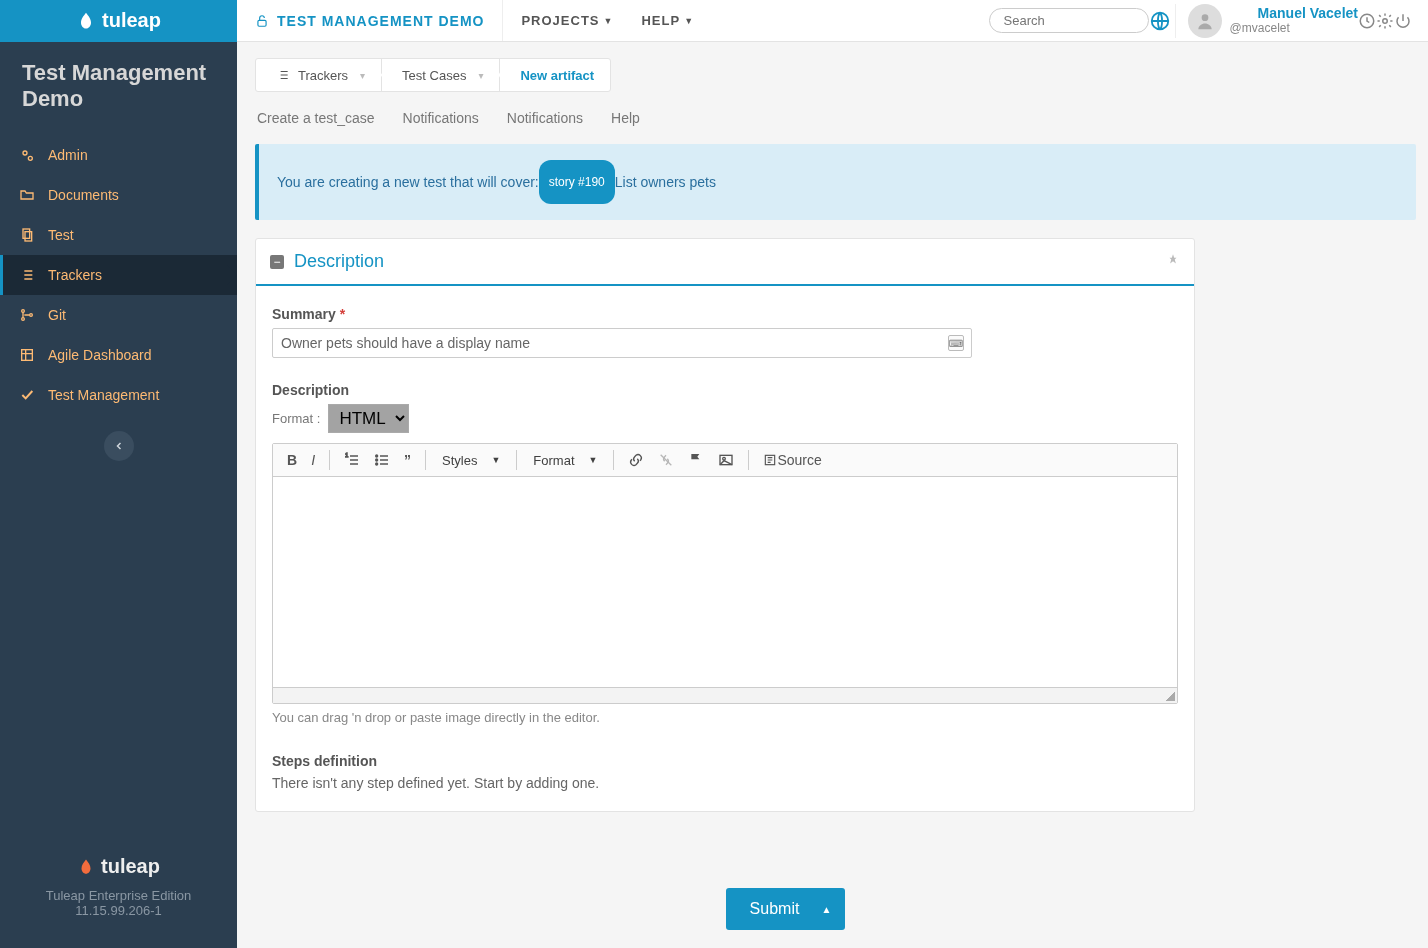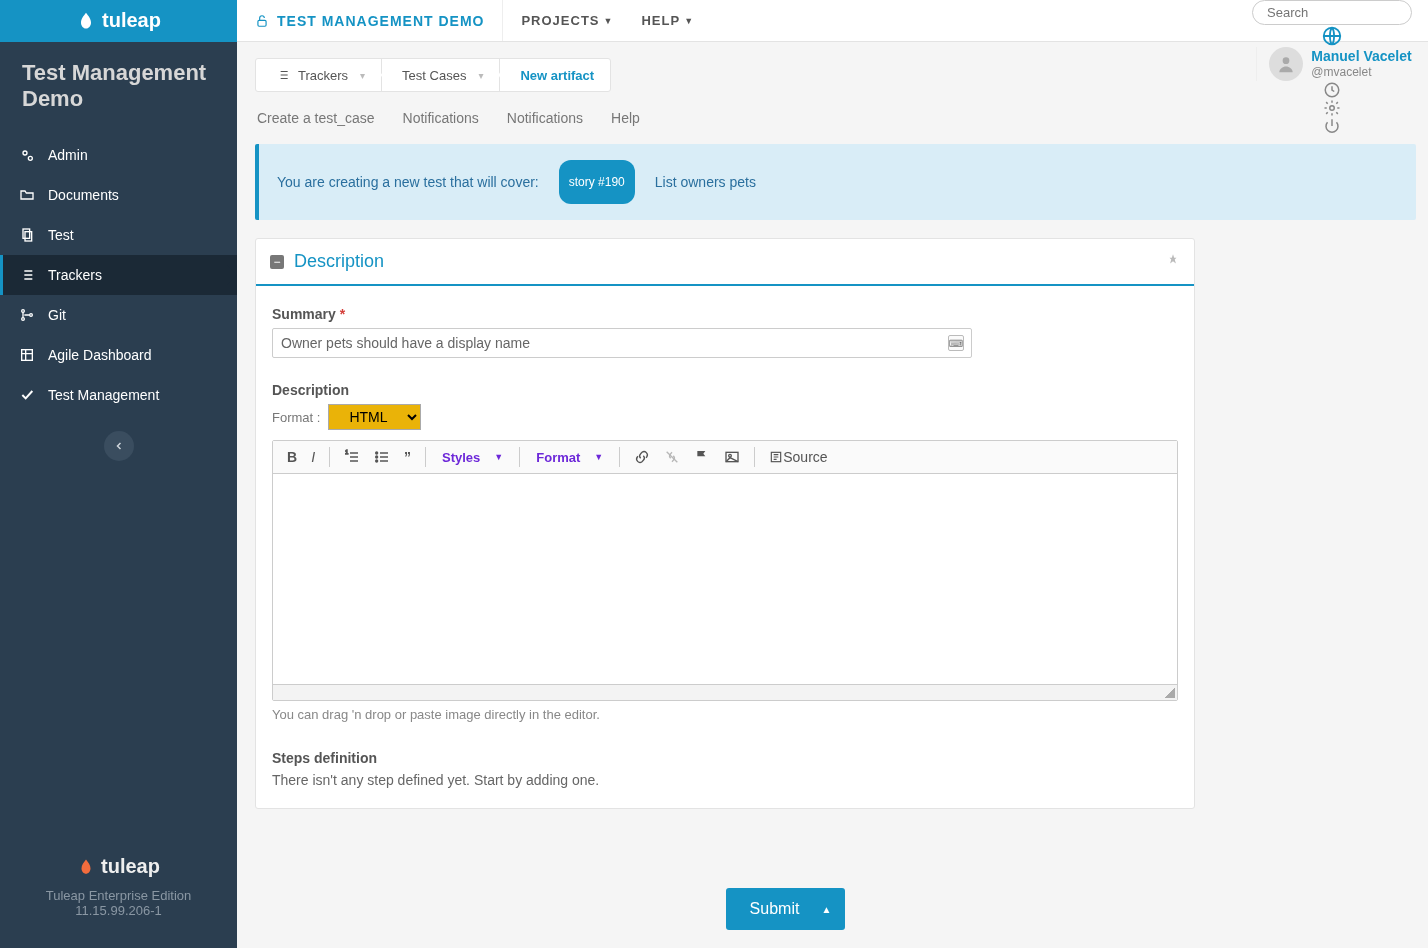--- a/index.html
+++ b/index.html
@@ -6,35 +6,35 @@
   body { font-family: -apple-system, BlinkMacSystemFont, "Segoe UI", Helvetica, Arial, sans-serif; background:#f5f5f5; color:#333; }
 
   
   .topbar { display:flex; align-items:center; height:42px; background:#fff; border-bottom:1px solid #e3e3e3; }
   .brand { width:237px; height:42px; background:#1593c4; color:#fff; display:flex; align-items:center; justify-content:center; font-weight:600; font-size:20px; }
   .brand svg { margin-right:6px; }
   .top-project { display:flex; align-items:center; gap:8px; padding:0 18px; color:#1593c4; font-weight:600; letter-spacing:1px; font-size:14px; border-right:1px solid #eee; height:100%; }
   .top-menu { display:flex; align-items:center; gap:28px; padding:0 18px; height:100%; font-size:13px; color:#555; letter-spacing:1px; font-weight:600; }
   .top-menu-item { display:flex; align-items:center; gap:4px; cursor:pointer; }
   .spacer { flex:1; }
-  .top-right { display:flex; align-items:center; gap:0; padding:0 16px; height:100%;flex-direction:column; }
+  .top-right { display:flex; align-items:center; gap:0; padding:0 16px; height:100%; }
   .search { border:1px solid #ccc; border-radius:16px; padding:4px 14px; font-size:13px; color:#888; width:160px; background:#fff; }
   .icon-btn { color:#888; cursor:pointer; display:flex; align-items:center; }
   .user-block { display:flex; align-items:center; gap:8px; border-left:1px solid #eee; padding-left:12px; margin-left:4px; }
   .avatar { width:34px; height:34px; border-radius:50%; background:#ddd; display:flex; align-items:center; justify-content:center; color:#aaa; }
-  .user-name { color:#1593c4; font-weight:600; font-size:14px; line-height:1.1; }
+  .user-name { color:#1593c4; font-weight:600; font-size:14px; line-height:1.1;margin-left:28px; }
   .user-handle { color:#888; font-size:12px; }
 
   
   .layout { display:flex; min-height:calc(100vh - 42px); }
 
   
   .sidebar { width:237px; background:#2b3e50; color:#cfd6dc; display:flex; flex-direction:column; position:relative; }
   .sidebar-title { padding:18px 22px 22px; font-size:22px; font-weight:600; color:#d7d7d7; line-height:1.2; }
-  .nav-item { display:flex; align-items:center; gap:12px; padding:12px 18px; font-size:14px; color:#ffffff; cursor:pointer; position:relative; }
+  .nav-item { display:flex; align-items:center; gap:12px; padding:12px 18px; font-size:14px; color:#fdba74; cursor:pointer; position:relative; }
   .nav-item.active { background:#1b2936; }
   .nav-item.active::before { content:""; position:absolute; left:0; top:0; bottom:0; width:3px; background:#1593c4; }
   .nav-item.active::after { content:""; position:absolute; right:-10px; top:50%; transform:translateY(-50%); border:10px solid transparent; border-left-color:#1b2936; }
   .nav-icon { width:18px; display:flex; justify-content:center; }
   .collapse-btn { width:30px; height:30px; border-radius:50%; background:#3a4d5f; color:#cfd6dc; display:flex; align-items:center; justify-content:center; margin:16px auto; cursor:pointer; }
   .sidebar-footer { margin-top:auto; text-align:center; padding:22px 10px 30px; color:#8a97a3; font-size:13px; }
   .sidebar-footer .logo { color:#eee; font-size:20px; font-weight:600; display:flex; align-items:center; justify-content:center; gap:6px; margin-bottom:10px; }
   .sidebar-footer .logo svg { color:#f36c3d; }
 
   
@@ -47,46 +47,46 @@
      clip-path: polygon(0 0, 60% 50%, 0 100%); border-right:1px solid #e3e3e3; transform:skewX(0); }
   .crumb:not(:last-child) { border-right:1px solid #e3e3e3; }
   .crumb.last { color:#1593c4; font-weight:600; }
   .crumb .caret { color:#bbb; font-size:10px; margin-left:4px; }
 
   
   .subtabs { display:flex; gap:28px; padding:8px 2px 18px; font-size:14px; color:#777; }
   .subtabs span { cursor:pointer; }
 
   
-  .banner { background:#d9edf7; border-left:4px solid #1593c4; color:#2a6f9e; padding:16px 18px; font-size:14px; border-radius:2px; display:flex; align-items:center; gap:20px; flex-wrap:wrap; }
+  .banner { background:#d9edf7; border-left:4px solid #1593c4; color:#2a6f9e; padding:16px 18px; font-size:14px; border-radius:2px; display:flex; align-items:center; gap:0; flex-wrap:wrap; }
   .pill { background:#1593c4; color:#fff; border-radius:12px; padding:15px 10px; font-size:12px; }
 
   
   .panel { background:#fff; border:1px solid #e3e3e3; border-radius:3px; margin-top:18px; width:940px; max-width:100%; }
   .panel-head { display:flex; align-items:center; justify-content:space-between; padding:12px 14px; border-bottom:2px solid #1593c4; }
   .panel-head-left { display:flex; align-items:center; gap:10px; color:#1593c4; font-size:18px; }
   .panel-head-left .toggle { width:14px; height:14px; background:#777; border-radius:2px; display:flex; align-items:center; justify-content:center; color:#fff; font-size:12px; line-height:1; cursor:pointer; }
   .pin { color:#bbb; cursor:pointer; }
 
   .panel-body { padding:20px 16px; }
   .field-label { font-weight:600; font-size:14px; color:#555; margin-bottom:6px; display:flex; align-items:center; gap:4px; }
   .req { color:#d43f3a; }
   .text-input { width:788px; max-width:100%; border:1px solid #ccc; border-radius:2px; padding:6px 8px; font-size:14px; color:#666; background:#fff; position:relative; }
   .input-wrap { position:relative; width:700px; max-width:100%; margin-bottom:24px; }
   .input-badge { position:absolute; right:8px; top:50%; transform:translateY(-50%); border:1px solid #bbb; border-radius:2px; width:16px; height:16px; font-size:10px; display:flex; align-items:center; justify-content:center; color:#777; background:#fafafa; }
 
   .format-row { display:flex; align-items:center; gap:8px; font-size:13px; color:#777; margin-bottom:10px; }
-  .format-select { border:1px solid #aaa; padding:3px 16px; font-size:14px; background:#eab308; cursor:pointer; }
+  .format-select { border:1px solid #aaa; padding:3px 6px; font-size:17px; background:#a3a3a3; cursor:pointer; }
 
   
   .editor { border:1px solid #ccc; border-radius:2px; }
   .editor-toolbar { display:flex; align-items:center; gap:6px; padding:6px 10px; border-bottom:1px solid #ccc; background:#fafafa; flex-wrap:wrap; }
   .tb-sep { width:1px; height:20px; background:#ccc; margin:0 4px; }
   .tb-btn { color:#555; cursor:pointer; padding:2px 4px; font-size:14px; display:flex; align-items:center; }
-  .tb-select { font-size:13px; color:#6d28d9; border:none; background:transparent; cursor:pointer; padding:2px 6px; display:flex; align-items:center; gap:14px;font-weight:bold; }
+  .tb-select { font-size:13px; color:#404040; border:none; background:transparent; cursor:pointer; padding:2px 6px; display:flex; align-items:center; gap:14px; }
   .editor-area { height:210px; background:#fff; }
   .editor-foot { height:16px; border-top:1px solid #ccc; background:#f3f3f3; position:relative; }
   .editor-foot::after { content:""; position:absolute; right:2px; bottom:2px; width:10px; height:10px;
      background:linear-gradient(135deg, transparent 50%, #aaa 50%); }
   .editor-hint { color:#888; font-size:13px; margin-top:6px; }
 
   .section-label { font-weight:600; font-size:14px; color:#555; margin-top:28px; margin-bottom:6px; }
   .steps-msg { font-size:14px; color:#666; }
 
   

